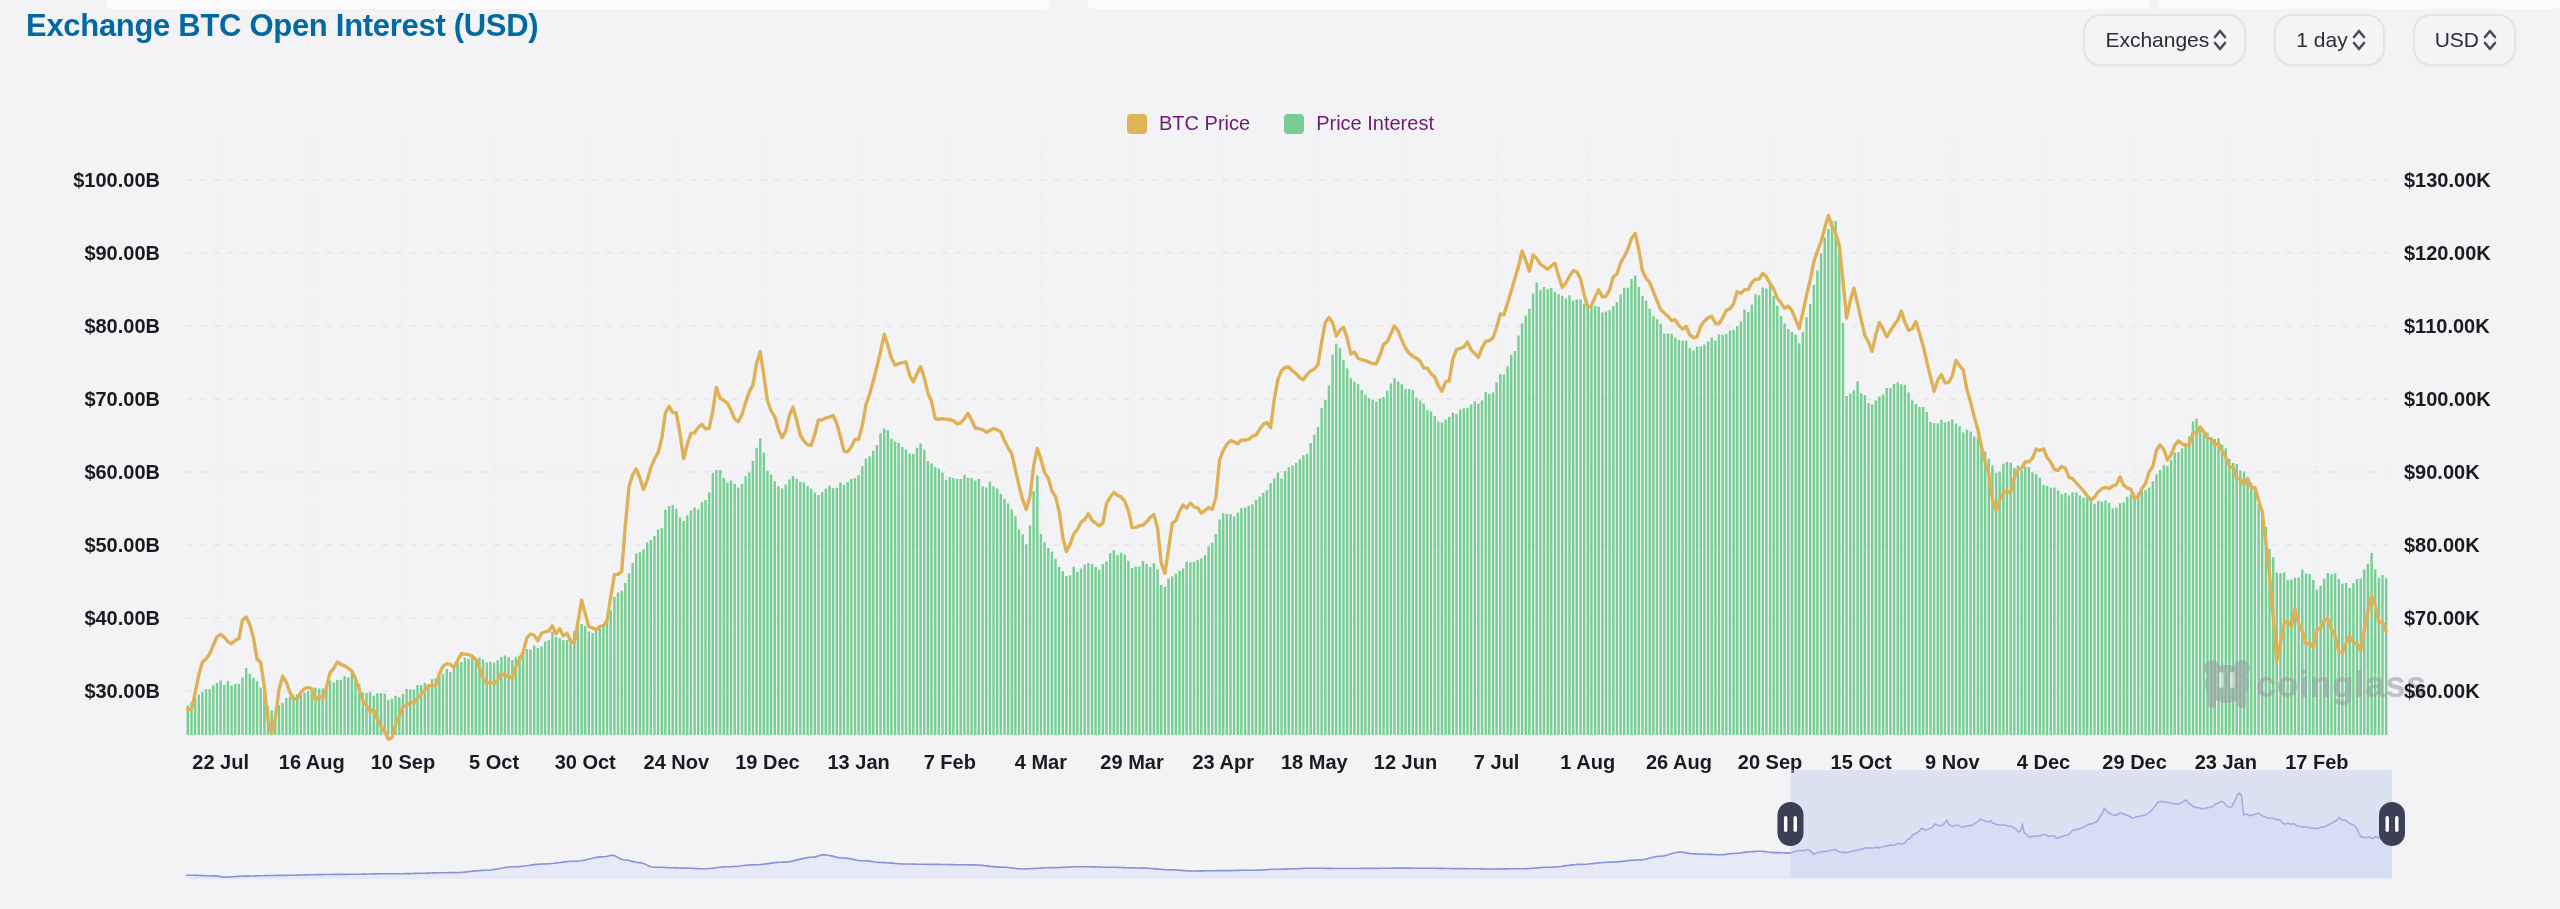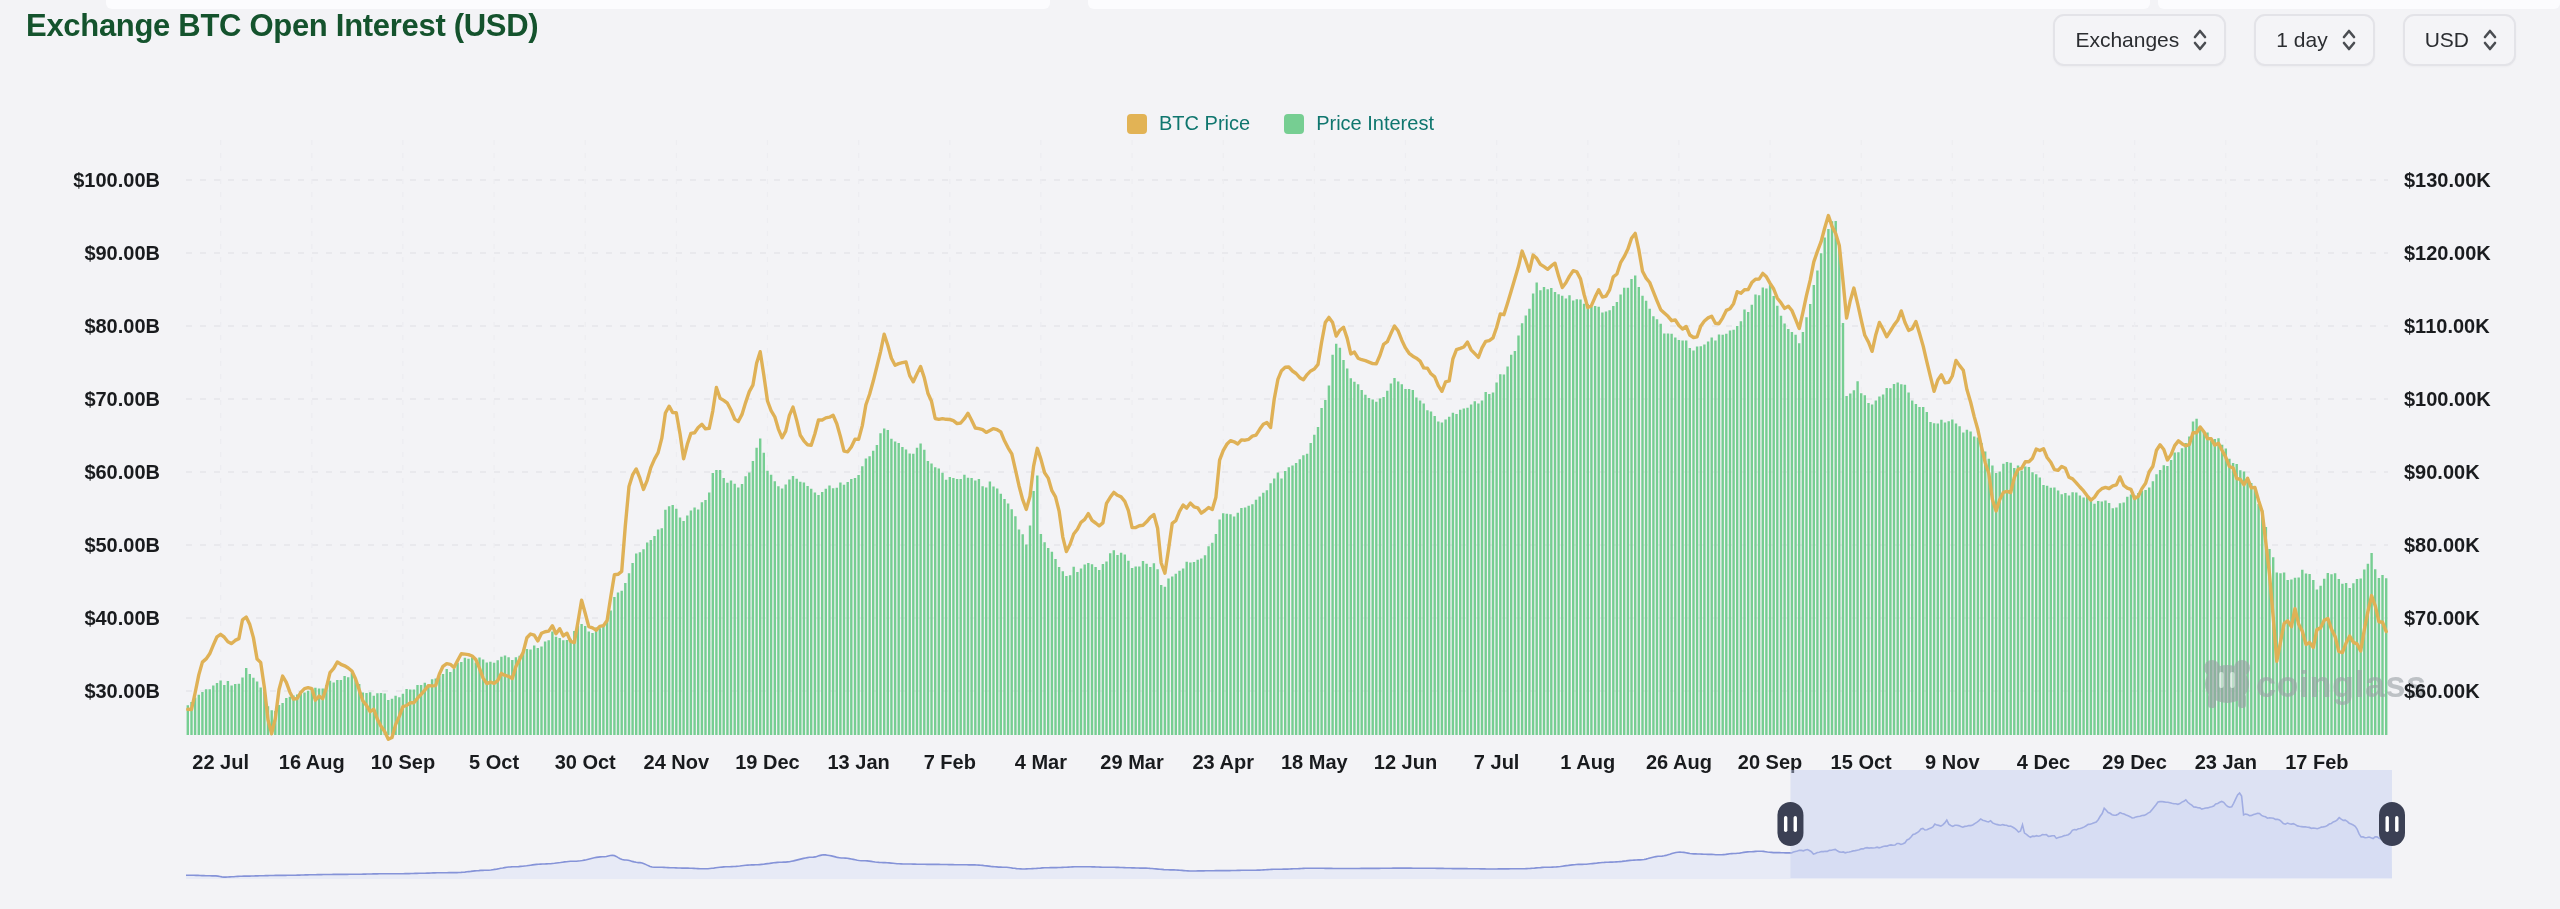--- a/index.html
+++ b/index.html
@@ -5,36 +5,36 @@
   html,body{margin:0;padding:0;}
   body{
     width:2560px;height:909px;overflow:hidden;position:relative;
     background:#f3f3f6;
     font-family:"Liberation Sans","DejaVu Sans",sans-serif;
     -webkit-font-smoothing:antialiased;
   }
   .top-strip{position:absolute;top:0;height:9px;background:#fcfcfe;border-radius:0 0 6px 6px;}
   #page-title{
     position:absolute;left:26px;top:8px;
-    font-size:31px;font-weight:800;color:#14532d;letter-spacing:-0.3px;
+    font-size:31px;font-weight:800;color:#0369a1;letter-spacing:-0.3px;
   }
   .controls{position:absolute;top:14px;right:44px;display:flex;gap:28px;}
   .ctl{
-    display:flex;align-items:center;gap:13px;height:52px;padding:0 16px 0 20px;
-    background:#f4f4f7;border:2px solid #e3e3e8;border-radius:11px;
+    display:flex;align-items:center;gap:3px;height:52px;padding:0 16px 0 20px;
+    background:#f4f4f7;border:2px solid #e3e3e8;border-radius:18px;
     font-family:inherit;font-size:21px;color:#2b2d31;font-weight:500;cursor:pointer;
     box-shadow:0 1px 2px rgba(0,0,0,0.03);
   }
   .ctl svg{display:block;}
   .legend{
     position:absolute;top:112px;left:1127px;display:flex;gap:34px;align-items:center;
   }
   .legend-item{display:flex;align-items:center;gap:12px;cursor:pointer;}
   .legend-swatch{width:20px;height:20px;border-radius:4px;}
-  .legend-label{font-size:20px;color:#0f766e;font-weight:500;}
+  .legend-label{font-size:20px;color:#701a75;font-weight:500;}
   #chart-svg{position:absolute;left:0;top:0;}
   text{font-family:"Liberation Sans","DejaVu Sans",sans-serif;}
 </style>
 </head>
 <body>
 
 <div class="top-strip" style="left:106px;width:944px;"></div>
 <div class="top-strip" style="left:1088px;width:1062px;"></div>
 <div class="top-strip" style="left:2158px;width:402px;"></div>
 

